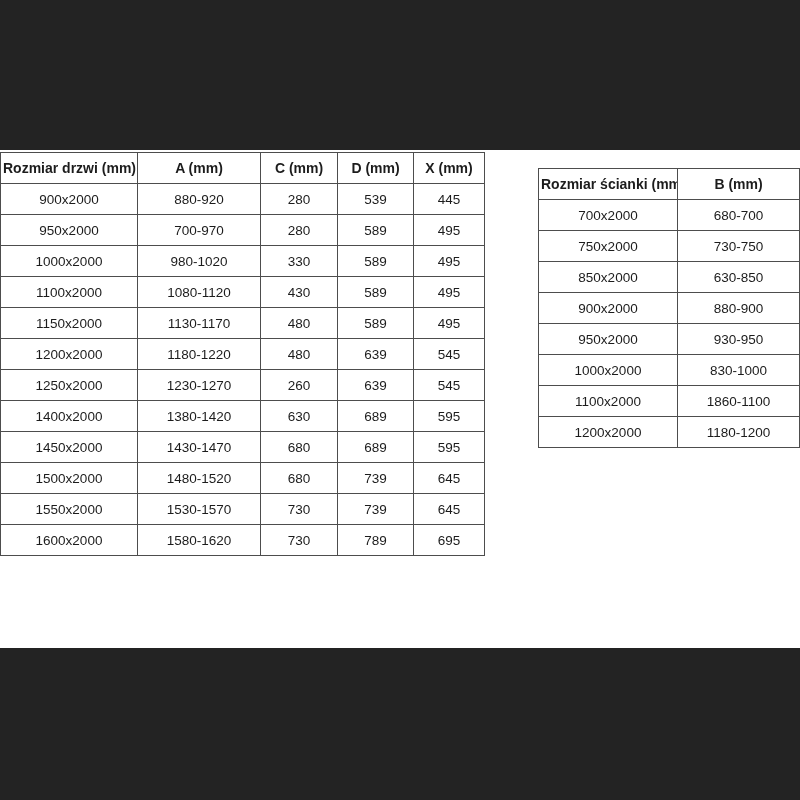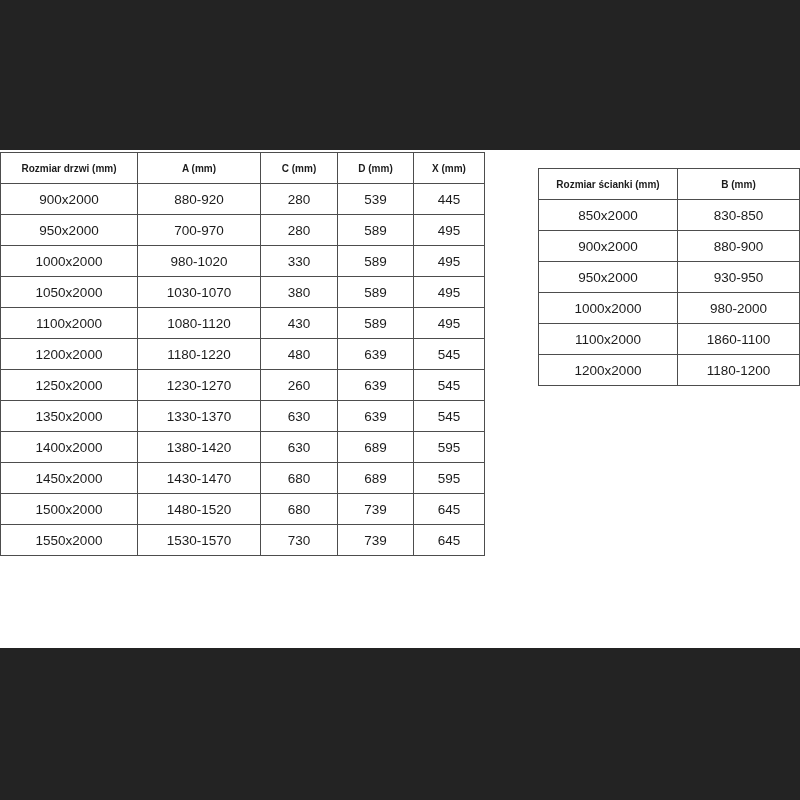--- a/index.html
+++ b/index.html
@@ -37,21 +37,21 @@
     padding: 0 2px;
     font-size: 13.5px;
     overflow: hidden;
     white-space: nowrap;
   }
   table.spec tr {
     height: 31px;
   }
   table.spec th {
     font-weight: bold;
-    font-size: 10px;
+    font-size: 14px;
   }
   #doors-table {
     left: 0;
     top: 152px;
     width: 484px;
   }
   #walls-table {
     left: 538px;
     top: 168px;
     width: 261px;
@@ -95,55 +95,48 @@
         <td>495</td>
       </tr>
       <tr>
         <td>1000x2000</td>
         <td>980-1020</td>
         <td>330</td>
         <td>589</td>
         <td>495</td>
       </tr>
       <tr>
-        <td>1050x2000</td>
-        <td>1030-1070</td>
-        <td>380</td>
-        <td>589</td>
-        <td>495</td>
-      </tr>
-      <tr>
         <td>1100x2000</td>
         <td>1080-1120</td>
         <td>430</td>
+        <td>589</td>
+        <td>495</td>
+      </tr>
+      <tr>
+        <td>1150x2000</td>
+        <td>1130-1170</td>
+        <td>480</td>
         <td>589</td>
         <td>495</td>
       </tr>
       <tr>
         <td>1200x2000</td>
         <td>1180-1220</td>
         <td>480</td>
         <td>639</td>
         <td>545</td>
       </tr>
       <tr>
         <td>1250x2000</td>
         <td>1230-1270</td>
         <td>260</td>
         <td>639</td>
         <td>545</td>
       </tr>
       <tr>
-        <td>1350x2000</td>
-        <td>1330-1370</td>
-        <td>630</td>
-        <td>639</td>
-        <td>545</td>
-      </tr>
-      <tr>
         <td>1400x2000</td>
         <td>1380-1420</td>
         <td>630</td>
         <td>689</td>
         <td>595</td>
       </tr>
       <tr>
         <td>1450x2000</td>
         <td>1430-1470</td>
         <td>680</td>
@@ -156,51 +149,66 @@
         <td>680</td>
         <td>739</td>
         <td>645</td>
       </tr>
       <tr>
         <td>1550x2000</td>
         <td>1530-1570</td>
         <td>730</td>
         <td>739</td>
         <td>645</td>
+      </tr>
+      <tr>
+        <td>1600x2000</td>
+        <td>1580-1620</td>
+        <td>730</td>
+        <td>789</td>
+        <td>695</td>
       </tr>
     </tbody>
 </table>
 
 <table class="spec" id="walls-table">
   <colgroup>
     <col style="width:139px">
     <col style="width:122px">
   </colgroup>
   <thead>
     <tr>
       <th>Rozmiar ścianki (mm)</th>
       <th>B (mm)</th>
     </tr>
   </thead>
   <tbody>
       <tr>
+        <td>700x2000</td>
+        <td>680-700</td>
+      </tr>
+      <tr>
+        <td>750x2000</td>
+        <td>730-750</td>
+      </tr>
+      <tr>
         <td>850x2000</td>
-        <td>830-850</td>
+        <td>630-850</td>
       </tr>
       <tr>
         <td>900x2000</td>
         <td>880-900</td>
       </tr>
       <tr>
         <td>950x2000</td>
         <td>930-950</td>
       </tr>
       <tr>
         <td>1000x2000</td>
-        <td>980-2000</td>
+        <td>830-1000</td>
       </tr>
       <tr>
         <td>1100x2000</td>
         <td>1860-1100</td>
       </tr>
       <tr>
         <td>1200x2000</td>
         <td>1180-1200</td>
       </tr>
     </tbody>

